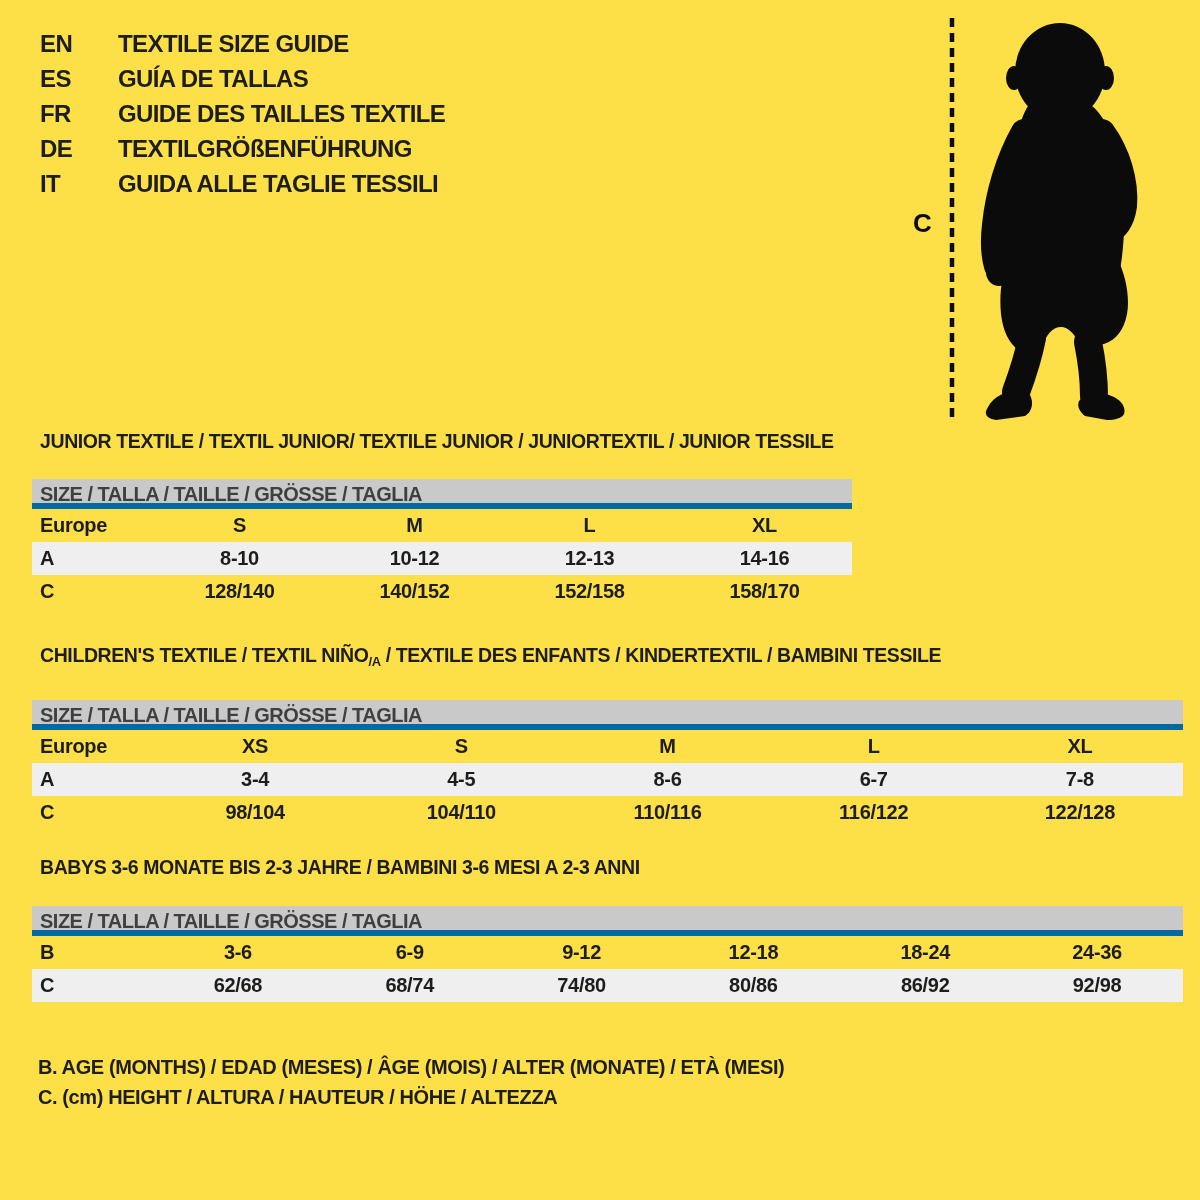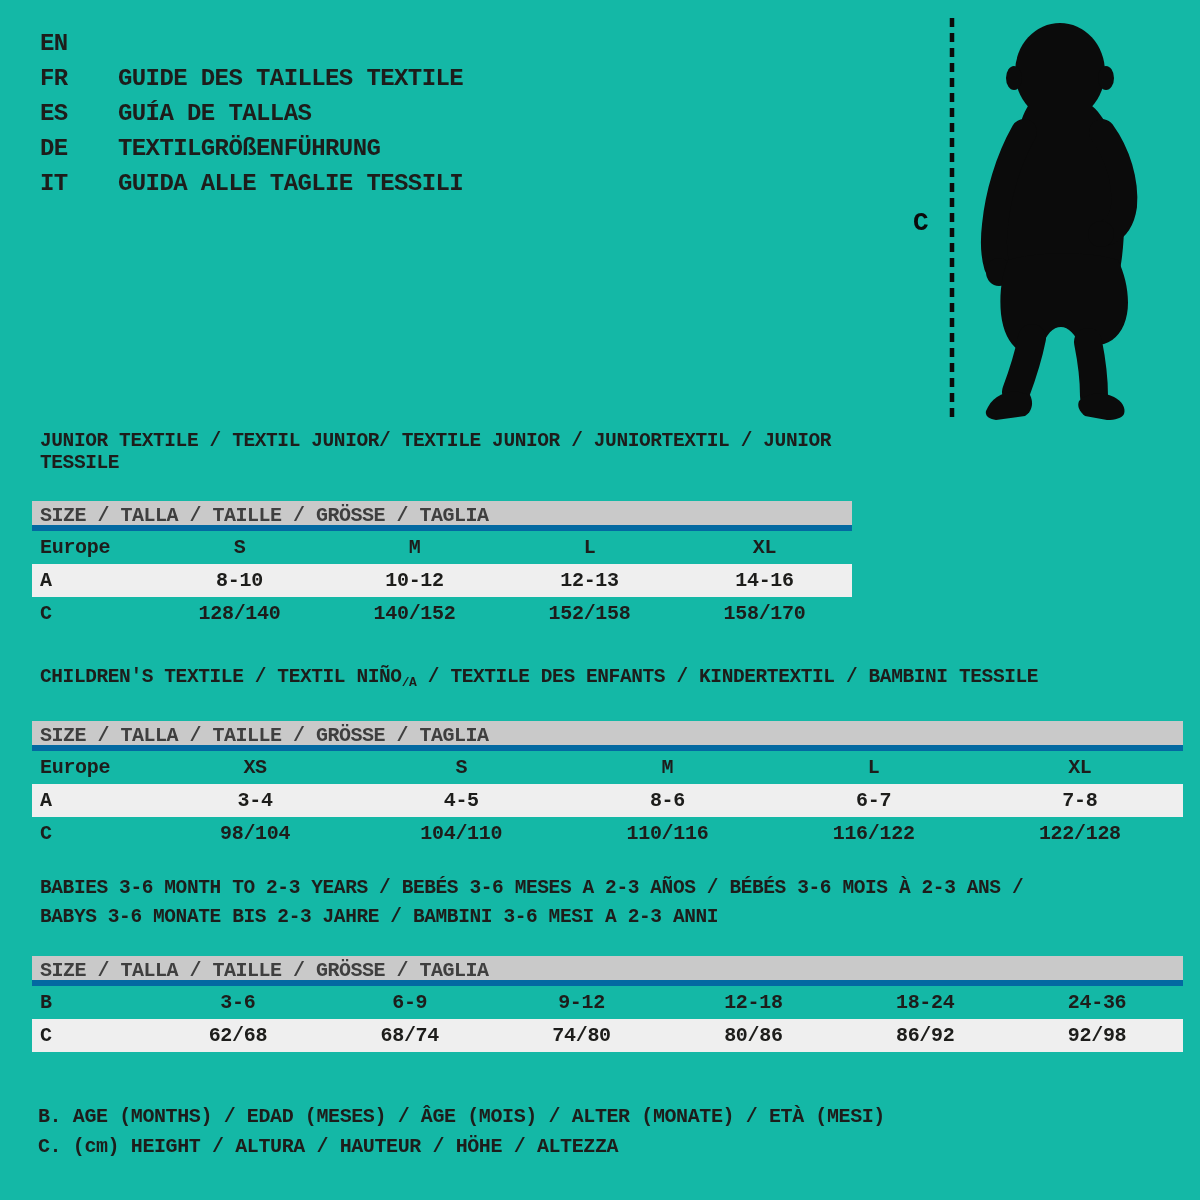--- a/index.html
+++ b/index.html
@@ -1,22 +1,22 @@
 <!DOCTYPE html>
 <html style="--size-bar-bg: #c9c9c9; --size-bar-text: #3f3f3f; --stripe-bg: #efefef; --silhouette: #0b0b0b;"><head>
 <meta charset="utf-8">
 <style>
   html, body { margin: 0; padding: 0; background: #ffffff; }
   .page {
     position: relative;
     width: 1200px;
     height: 1200px;
-    background: #14b8a6;
+    background: #fde047;
     color: #1d1d1b;
-    font-family: Liberation Mono, monospace;
+    font-family: Liberation Sans, sans-serif;
     font-weight: bold;
     overflow: hidden;
   }
 
   
   .langs { position: absolute; left: 40px; top: 26px; }
   .lang-row { display: flex; align-items: center; height: 35px; font-size: 24px; letter-spacing: -0.6px; }
   .lang-code { width: 78px; flex: 0 0 78px; }
 
   
@@ -62,28 +62,29 @@
   .footnote { font-size: 20px; line-height: 30px; letter-spacing: -0.4px; padding-left: 6px; }
 </style>
 </head>
 <body>
 
 <div class="page">
 
   <div class="langs">
     <div class="lang-row">
       <span class="lang-code">EN</span>
+      <span class="lang-title">TEXTILE SIZE GUIDE</span>
+    </div>
+    <div class="lang-row">
+      <span class="lang-code">ES</span>
+      <span class="lang-title">GUÍA DE TALLAS</span>
     </div>
     <div class="lang-row">
       <span class="lang-code">FR</span>
       <span class="lang-title">GUIDE DES TAILLES TEXTILE</span>
-    </div>
-    <div class="lang-row">
-      <span class="lang-code">ES</span>
-      <span class="lang-title">GUÍA DE TALLAS</span>
     </div>
     <div class="lang-row">
       <span class="lang-code">DE</span>
       <span class="lang-title">TEXTILGRÖßENFÜHRUNG</span>
     </div>
     <div class="lang-row">
       <span class="lang-code">IT</span>
       <span class="lang-title">GUIDA ALLE TAGLIE TESSILI</span>
     </div>
   </div>
@@ -179,21 +180,20 @@
               <td>110/116</td>
               <td>116/122</td>
               <td>122/128</td>
             </tr>
           </tbody>
         </table>
     </div>
 
     <div class="section section-3">
       <h2 class="section-title babies-title">
-        <span class="title-line">BABIES 3-6 MONTH TO 2-3 YEARS / BEBÉS 3-6 MESES A 2-3 AÑOS / BÉBÉS 3-6 MOIS À 2-3 ANS /</span>
         <span class="title-line">BABYS 3-6 MONATE BIS 2-3 JAHRE / BAMBINI 3-6 MESI A 2-3 ANNI</span>
       </h2>
       <div class="size-bar">SIZE / TALLA / TAILLE / GRÖSSE / TAGLIA</div>
       <table class="size-table">
           <tbody>
             <tr>
               <td>B</td>
               <td>3-6</td>
               <td>6-9</td>
               <td>9-12</td>

